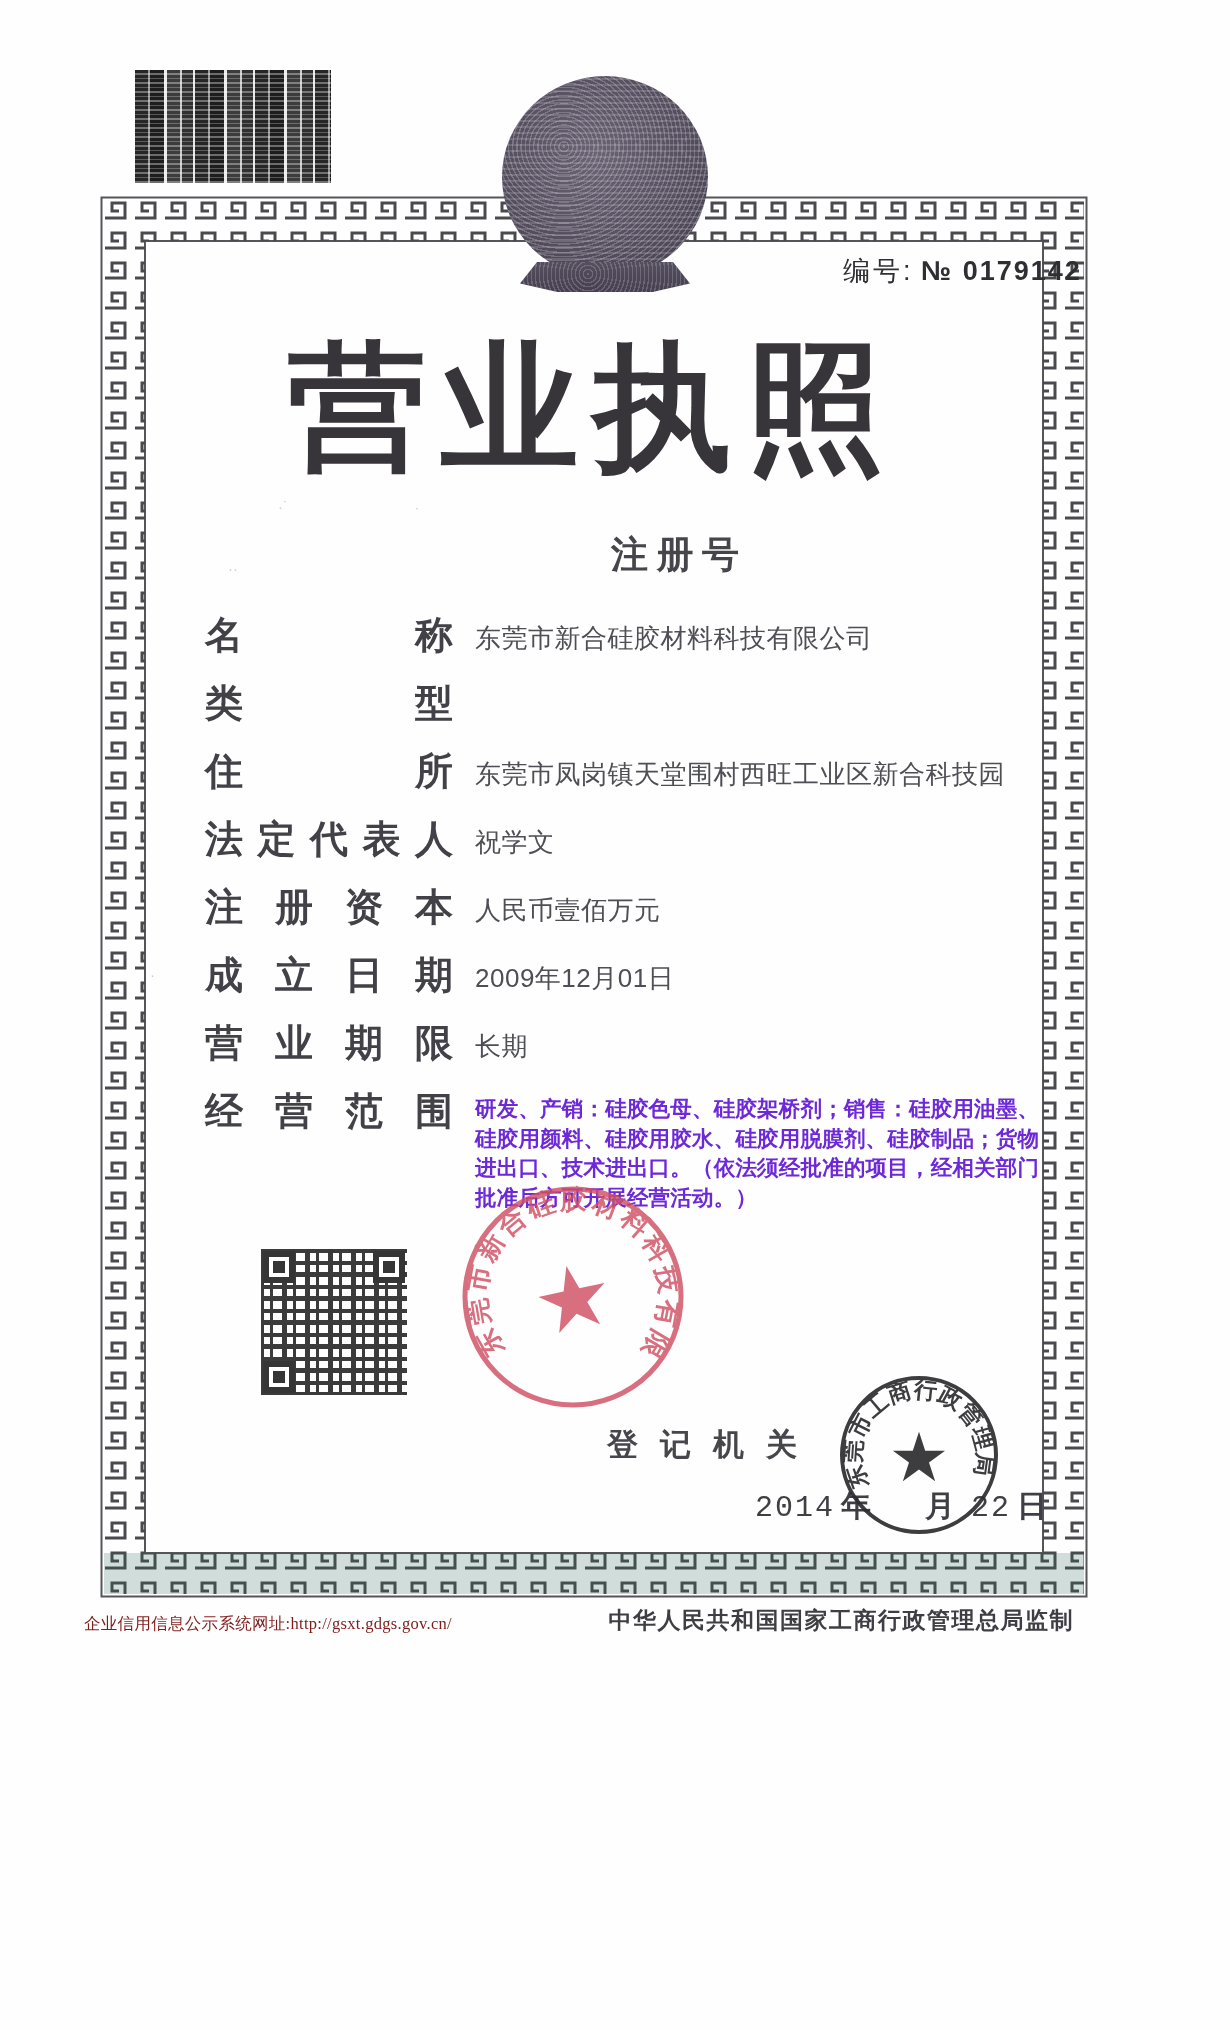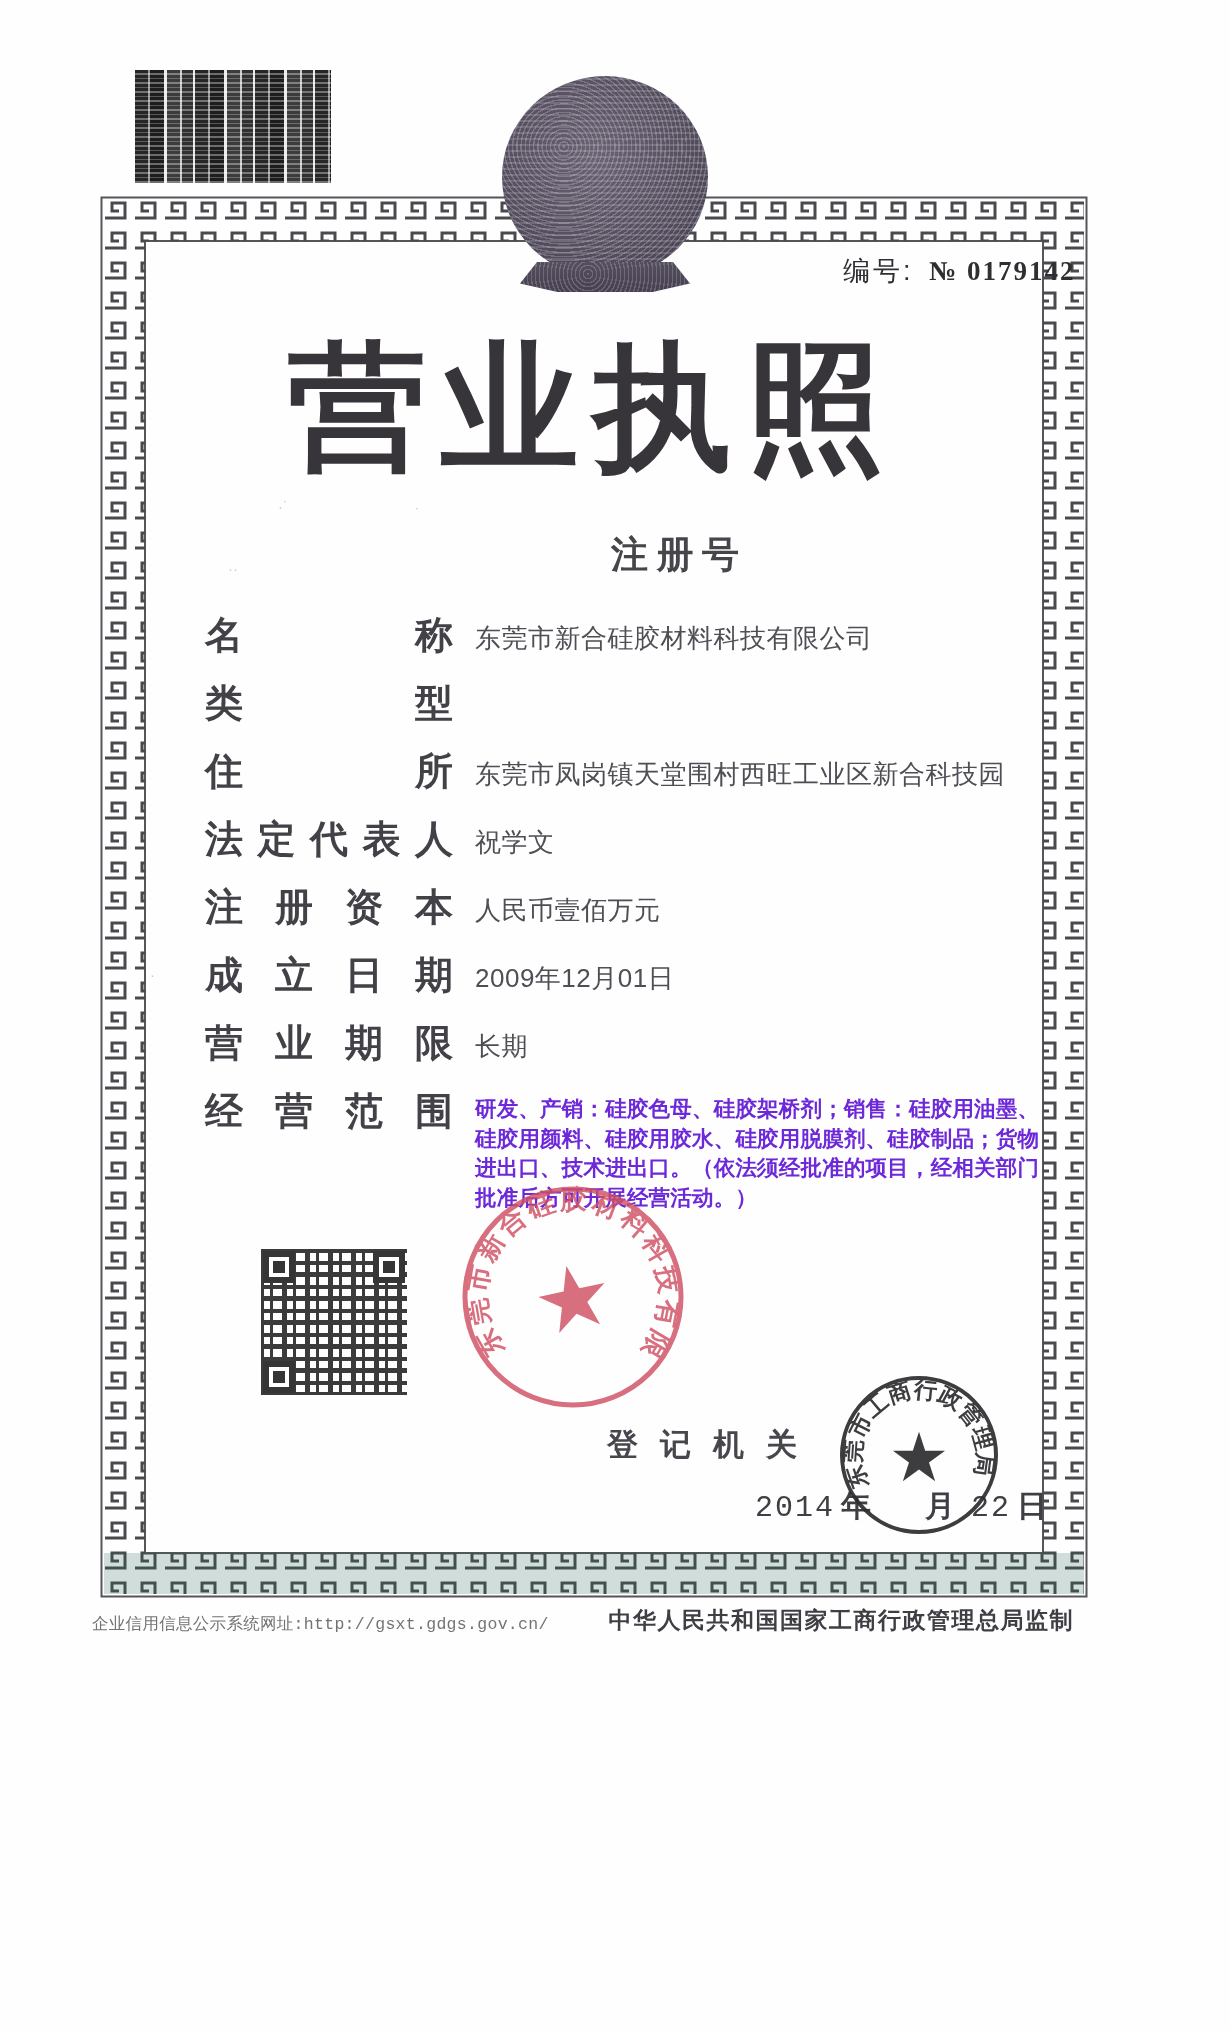--- a/index.html
+++ b/index.html
@@ -25,21 +25,21 @@
     background:
       repeating-radial-gradient(circle at 40% 40%, rgba(255,255,255,.18) 0 1.4px, transparent 1.4px 4px),
       linear-gradient(180deg,#544e5e,#463f50);}
 
   
   .frame{position:absolute;left:100px;top:196px;z-index:1;}
 
   
   .serial{position:absolute;left:843px;top:253px;z-index:6;font-size:27px;color:#2f2f33;white-space:nowrap;}
   .serial .lbl{font-family:"Liberation Sans",sans-serif;letter-spacing:3px;}
-  .serial .num{font-family:Liberation Serif, serif;font-weight:bold;letter-spacing:2px;margin-left:8px;}
+  .serial .num{font-family:Liberation Sans, sans-serif;font-weight:bold;letter-spacing:2px;}
 
   .title{position:absolute;left:288px;top:338px;width:596px;z-index:6;
     font-size:138px;font-weight:900;color:#37343a;line-height:1;
     filter:blur(.4px);}
   .jchars{display:flex;justify-content:space-between;}
 
   .regline{position:absolute;left:611px;top:530px;z-index:6;display:flex;align-items:baseline;}
   .regline .rlabel{width:128px;font-size:37px;font-weight:600;color:#45454b;}
   .regline .rnum{margin-left:30px;font-family:"DejaVu Serif",serif;font-size:40px;color:#4a4a52;letter-spacing:1px;}
 
@@ -70,22 +70,22 @@
   .dateline .dunit{font-weight:700;margin:0 6px;}
   .dateline .gap1{display:inline-block;width:42px;}
   .dateline .gap2{display:inline-block;width:10px;}
 
   
   .seal{position:absolute;z-index:8;}
   .seal-company{left:452px;top:1176px;opacity:.82;filter:blur(.3px);}
   .seal-registry{left:828px;top:1364px;opacity:.92;filter:blur(.3px);}
 
   
-  .footer-left{position:absolute;left:92px;top:1613px;z-index:6;
-    font-family:Liberation Mono, monospace;font-size:16.5px;color:#737373;letter-spacing:.3px;}
+  .footer-left{position:absolute;left:84px;top:1613px;z-index:6;
+    font-family:Liberation Serif, serif;font-size:16.5px;color:#7f1d1d;letter-spacing:.3px;}
   .footer-right{position:absolute;right:156px;top:1605px;z-index:6;
     font-size:23px;font-weight:600;color:#3e3e44;letter-spacing:1.5px;}
 
   
   .smudge{position:absolute;color:#9a97a0;opacity:.5;font-size:15px;z-index:2;}
 </style>
 </head>
 <body>
 
 <div class="page">

